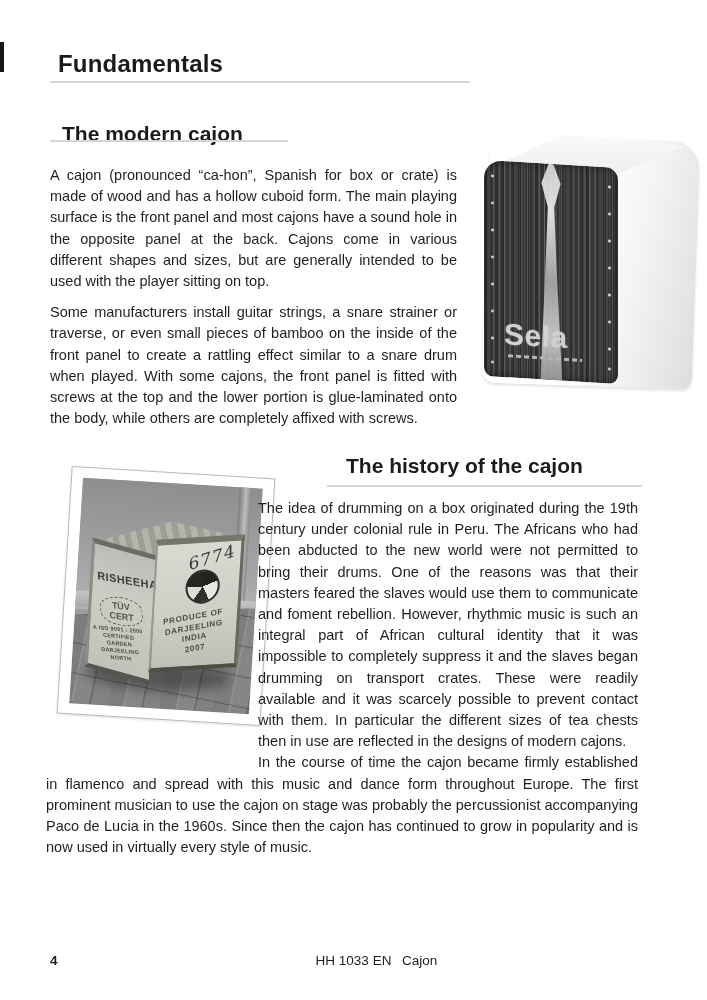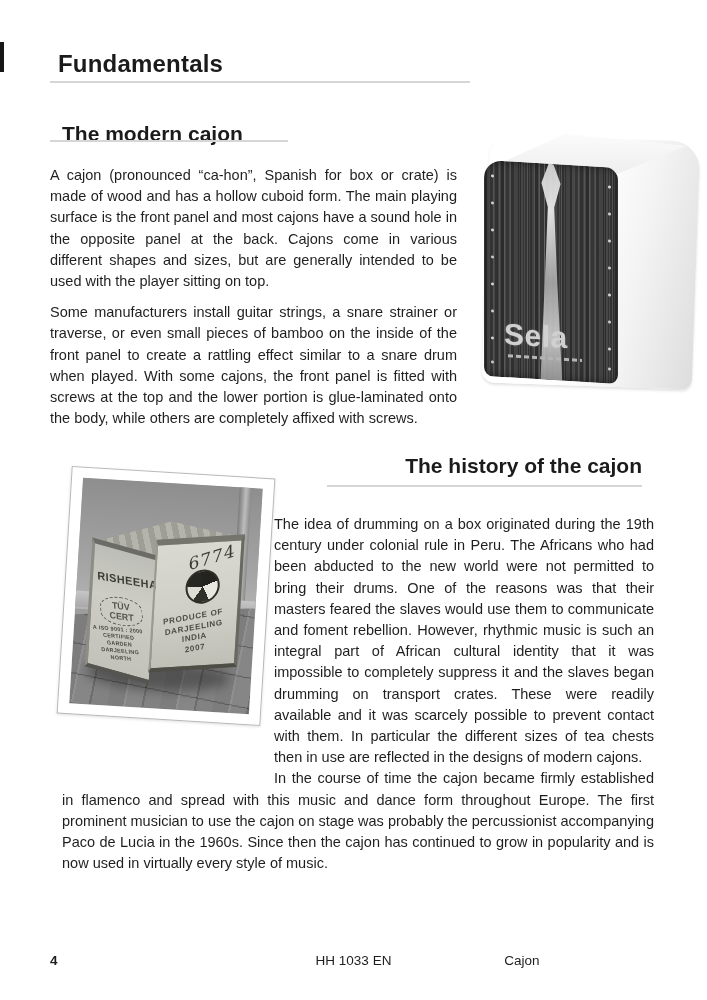--- a/index.html
+++ b/index.html
@@ -9,36 +9,36 @@
     overflow:hidden;
   }
   .abs{position:absolute;}
 
   
   .chapter-title{left:50px;top:42px;font-size:24px;font-weight:700;color:#1b1b1b;letter-spacing:.2px;}
   .rule{height:2px;background:#d6d6d6;}
   .rule-chapter{left:50px;top:81px;width:420px;}
   .sec1-heading{left:50px;top:110px;font-size:21px;font-weight:700;color:#1b1b1b;}
   .rule-sec1{left:50px;top:140px;width:238px;height:1.6px;}
-  .sec2-heading{left:330px;top:454px;width:312px;text-align:right;font-size:21px;font-weight:700;color:#1b1b1b;}
+  .sec2-heading{left:346px;top:454px;width:312px;text-align:left;font-size:21px;font-weight:700;color:#1b1b1b;}
   .rule-sec2{left:327px;top:485px;width:315px;height:1.6px;}
 
   
   .bodytext{font-size:14.5px;line-height:21.2px;text-align:justify;color:#1f1f1f;hyphens:auto;-webkit-hyphens:auto;}
   .sec1-text{left:50px;top:154px;width:592px;margin-top:11px;}
   .float-right-spacer{float:right;width:185px;height:260px;}
   .sec1-text p{margin:0 0 10px 0;}
-  .sec2-text{left:62px;top:498px;width:592px;margin-top:16px;}
+  .sec2-text{left:46px;top:498px;width:592px;}
   .float-left-spacer{float:left;width:212px;height:272px;}
   .sec2-text p{margin:0;}
 
   
   .footer-num{left:50px;top:953px;font-size:13.5px;font-weight:700;}
   .footer-code{left:0;top:953px;width:707px;text-align:center;font-size:13.5px;}
-  .footer-title{left:402px;top:953px;width:240px;text-align:center;font-size:13.5px;}
+  .footer-title{left:402px;top:953px;width:240px;text-align:left;font-size:13.5px;}
 
   
   .print-mark{left:0;top:42px;width:4px;height:30px;background:#161616;}
 
   
   .cajon-photo{left:478px;top:132px;width:229px;height:260px;}
   .cajon-body{position:absolute;left:8px;top:6px;width:210px;height:248px;
     background:linear-gradient(100deg,#ffffff 45%,#f4f4f4 68%,#e6e6e6 88%,#dddddd);
     border-radius:22px 28px 10px 12px;transform:rotate(2deg);
     box-shadow:0 2px 3px rgba(0,0,0,.12);}

